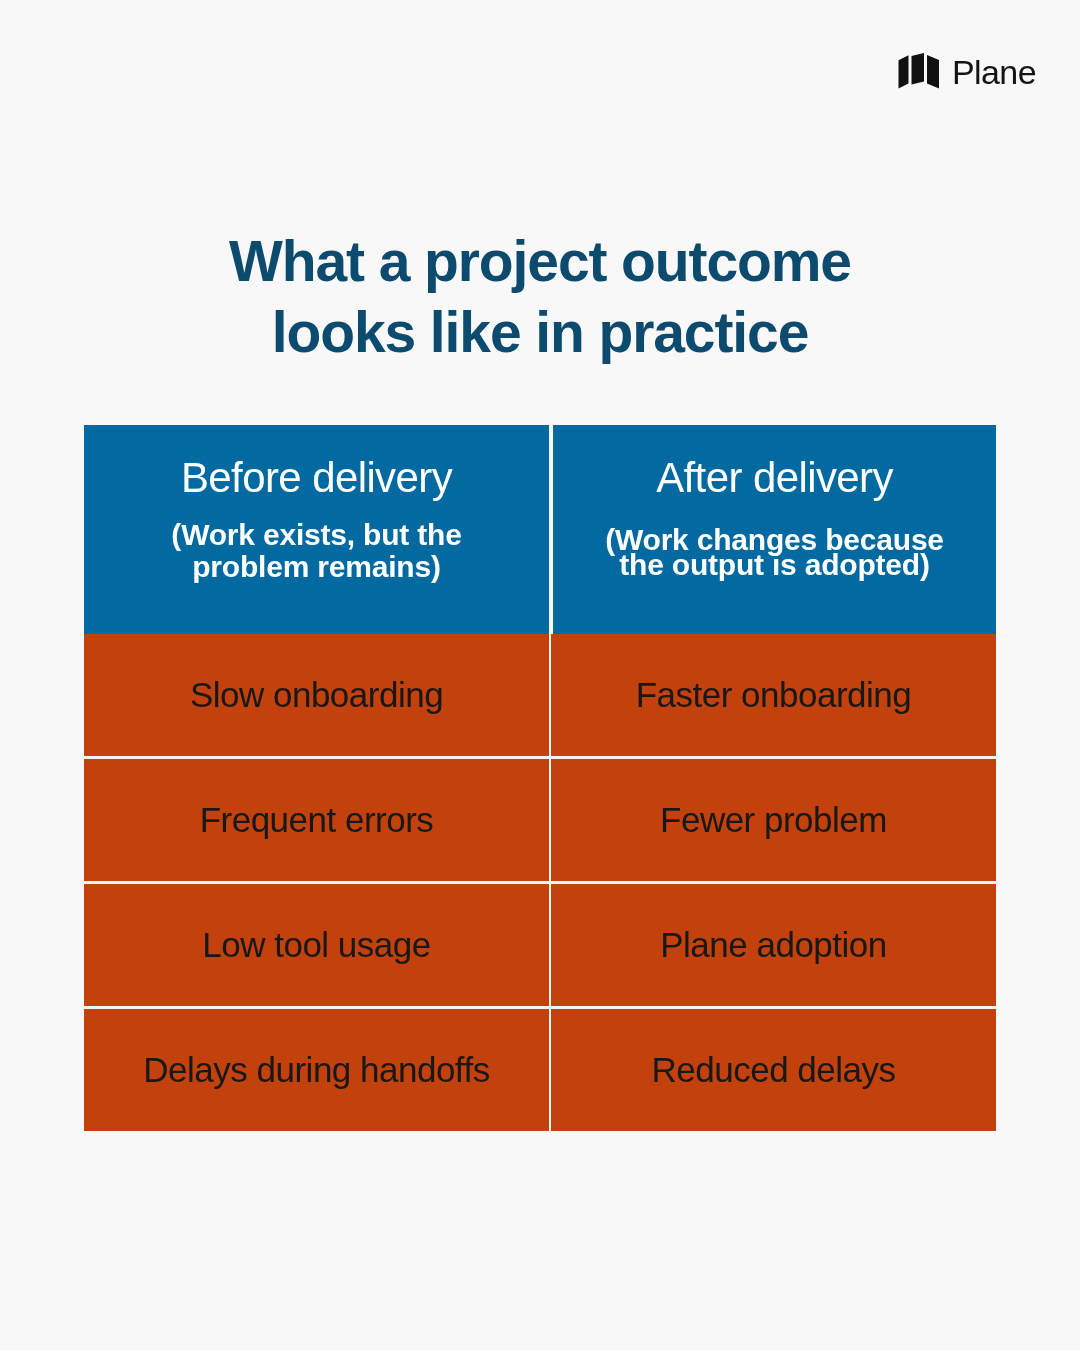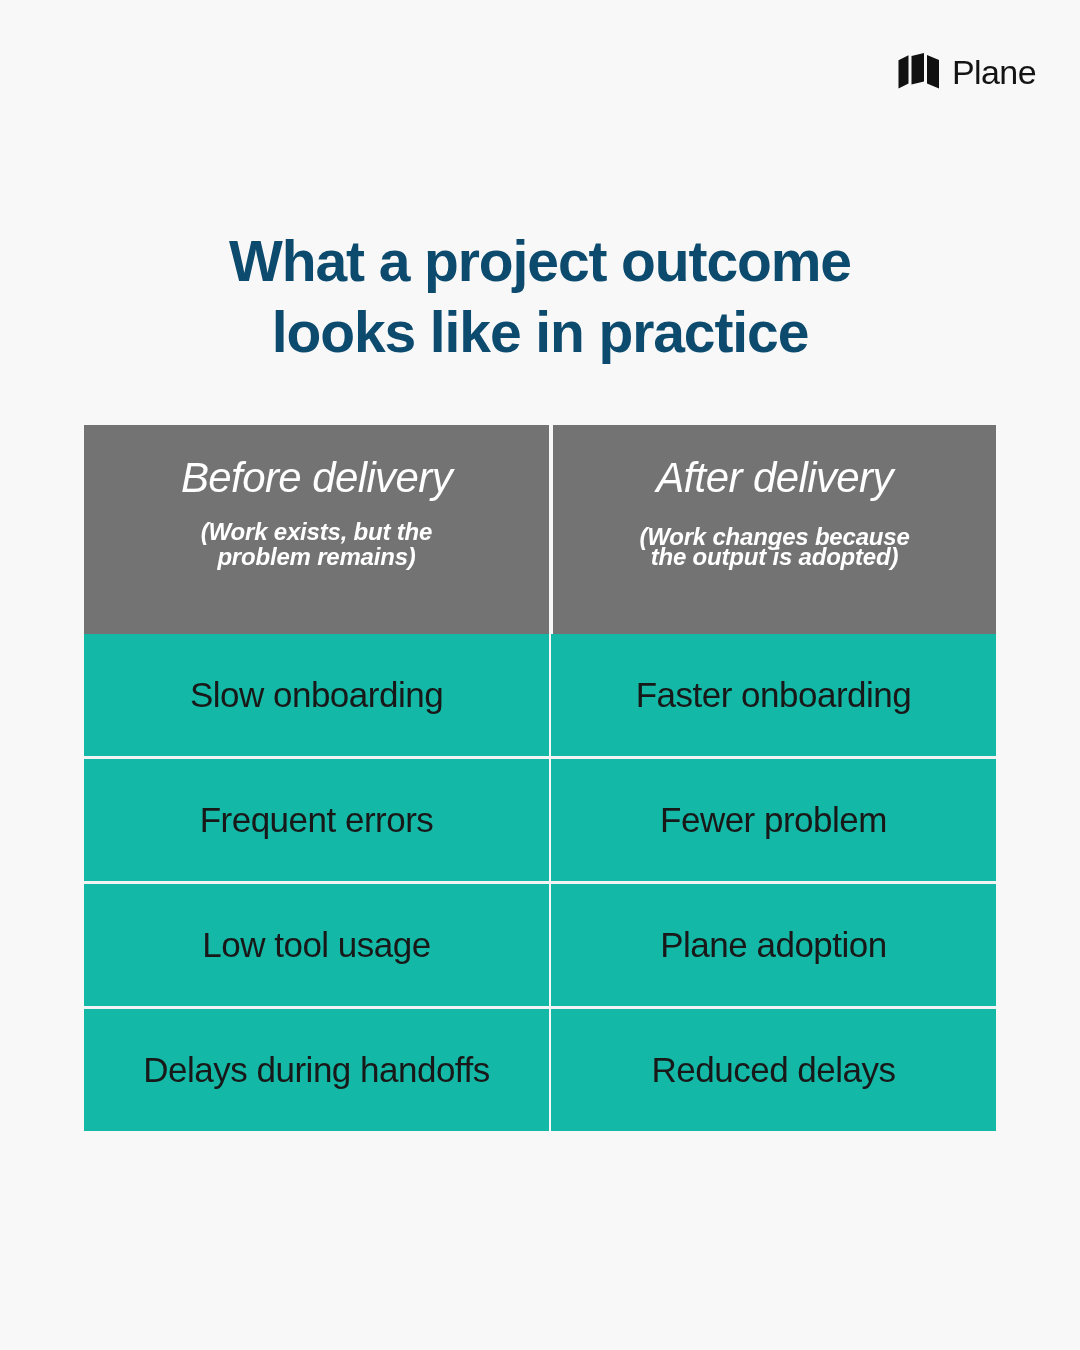--- a/index.html
+++ b/index.html
@@ -65,61 +65,60 @@
     left: 84px;
     top: 425px;
     width: 912px;
   }
 
   .thead {
     display: flex;
     gap: 4px;
   }
   .th {
-    background: #737373;
+    background: #0369a1;
     box-sizing: border-box;
     padding: 28px 22px 26px;
     text-align: center;
     color: #ffffff;
     min-height: 209px;
     display: flex;
     flex-direction: column;
     justify-content: flex-start;
-    font-style: italic;
   }
   .th-left  { width: 465px; }
   .th-right { width: 443px; gap: 8px; }
 
   .th-title {
     font-size: 42px;
     font-weight: 500;
     line-height: 1.18;
     letter-spacing: -0.6px;
     margin-bottom: 16px;
   }
   .th-sub {
-    font-size: 24px;
+    font-size: 30px;
     font-weight: 700;
     letter-spacing: -0.2px;
     white-space: pre-line;
   }
   .th-left .th-sub  { line-height: 1.08; }
   .th-right .th-sub { line-height: 0.86; }
 
   .tbody { display: block; }
 
   .trow {
     display: flex;
     gap: 2px;
     border-bottom: 3px solid #f3f3f3;
   }
   .trow:last-child { border-bottom: none; }
 
   .td {
-    background: #14b8a6;
+    background: #c2410c;
     box-sizing: border-box;
     height: 122px;
     display: flex;
     align-items: center;
     justify-content: center;
     text-align: center;
     font-size: 35px;
     font-weight: 400;
     letter-spacing: -0.5px;
     color: #181818;

